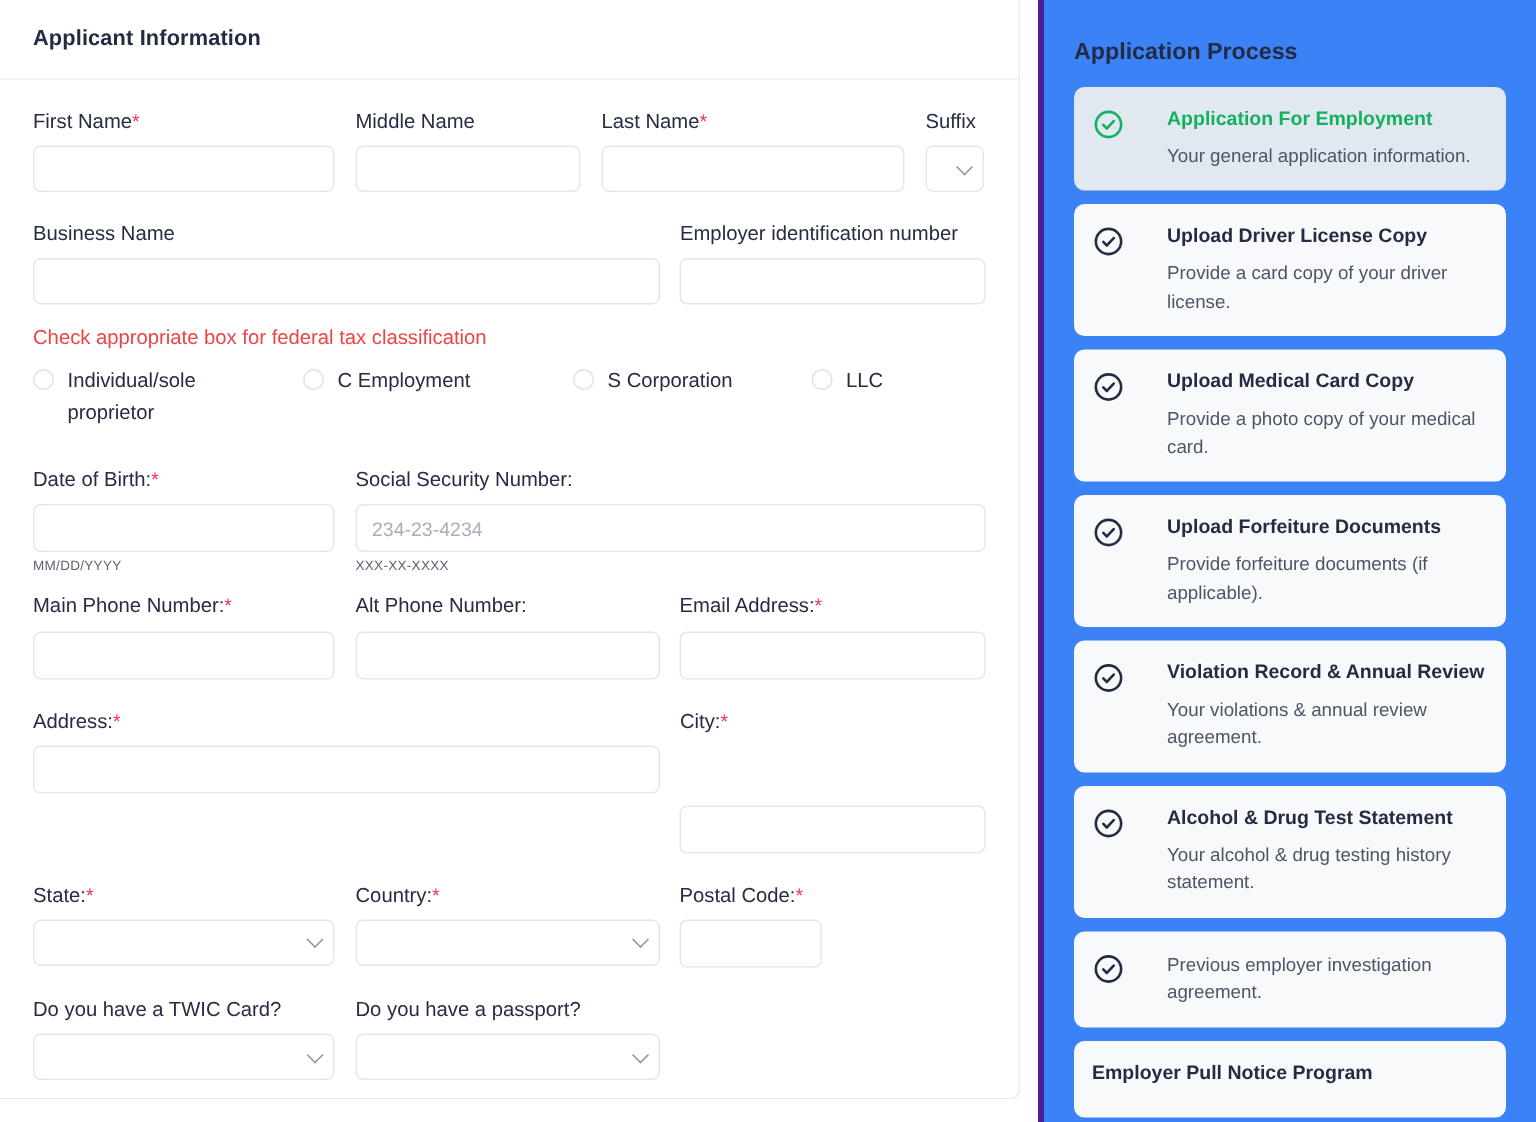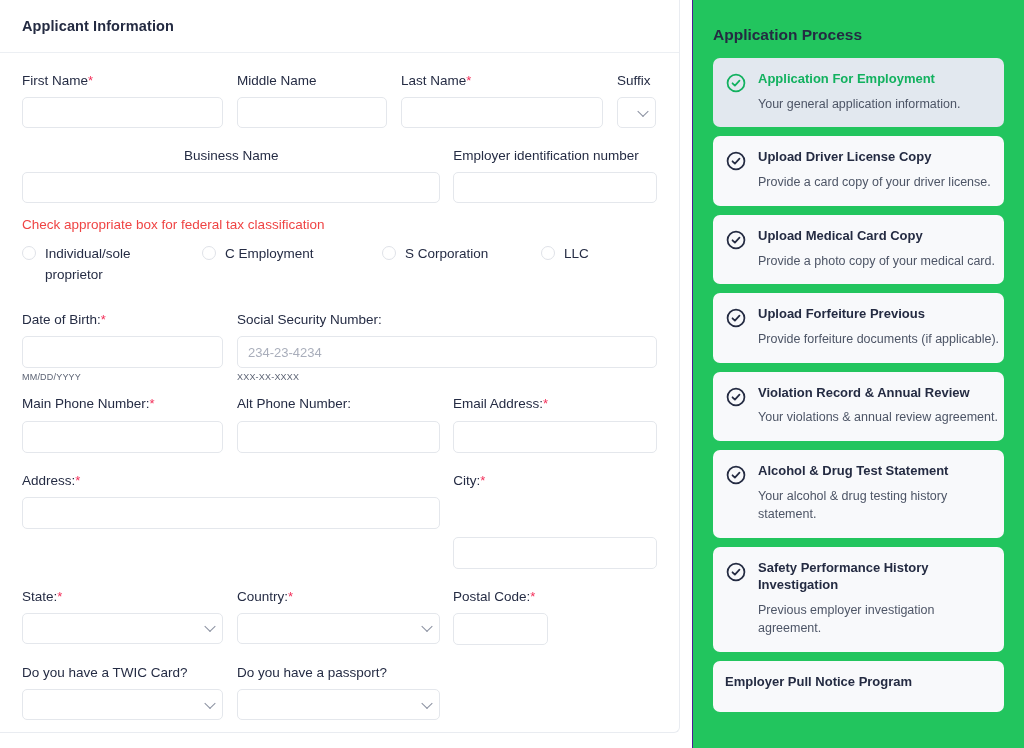--- a/index.html
+++ b/index.html
@@ -74,31 +74,31 @@
     flex: none; margin-top: 2px;
   }
   .radio-label { font-size: 13.5px; color: #252c44; line-height: 1.55; max-width: 110px; }
 
   .gapv { height: 14px; }
 
   
   .side-panel {
     position: absolute; left: 692px; top: 0;
     width: 332px; height: 748px;
-    background: #22c55e;
-    border-left: 1px solid #4c1d95;
+    background: #3b82f6;
+    border-left: 4px solid #4c1d95;
     padding: 22px 20px 0 20px;
     overflow: hidden;
   }
   .side-title {
     font-size: 15.5px; font-weight: bold; color: #242b42;
     margin: 4px 0 14px 0;
   }
   .step {
-    display: flex; gap: 11px;
+    display: flex; gap: 28px;
     background: #f8f9fb; border-radius: 7px;
     padding: 13px 4px 14px 12px; margin-bottom: 9px;
   }
   .step.active { background: #e2e8ef; }
   .step-icon { flex: none; width: 22px; height: 22px; margin-top: 1px; }
   .step-texts { display: flex; flex-direction: column; }
   .step-name {
     font-size: 13px; font-weight: bold; color: #242b42;
     line-height: 1.3; margin-bottom: 7px;
   }
@@ -136,21 +136,21 @@
           <div class="selwrap">
             <select><option></option></select>
             <span class="chev"></span>
           </div>
         </div>
       </div>
 
       <div class="gapv"></div>
 
       <div class="row">
-        <div class="field" style="width:419px;margin-right:13px;align-items:center;">
+        <div class="field" style="width:419px;margin-right:13px;">
           <div class="label">Business Name</div>
           <input class="ctl" type="text" style="">
         </div>
         <div class="field" style="width:204px;">
           <div class="label">Employer identification number</div>
           <input class="ctl" type="text" style="">
         </div>
       </div>
 
       <div class="radio-title">Check appropriate box for federal tax classification</div>
@@ -295,21 +295,21 @@
             <span class="step-name">Upload Medical Card Copy</span>
             <span class="step-desc">Provide a photo copy of your medical card.</span>
           </span>
         </div>
         <div class="step">
           <span class="step-icon"><svg width="22" height="22" viewBox="0 0 24 24" fill="none">
               <circle cx="12" cy="12" r="9.2" stroke="#242b42" stroke-width="1.9"></circle>
               <path d="M8.2 12.3l2.6 2.6 5-5.4" stroke="#242b42" stroke-width="1.9" stroke-linecap="round" stroke-linejoin="round"></path>
             </svg></span>
           <span class="step-texts">
-            <span class="step-name">Upload Forfeiture Previous</span>
+            <span class="step-name">Upload Forfeiture Documents</span>
             <span class="step-desc">Provide forfeiture documents (if applicable).</span>
           </span>
         </div>
         <div class="step">
           <span class="step-icon"><svg width="22" height="22" viewBox="0 0 24 24" fill="none">
               <circle cx="12" cy="12" r="9.2" stroke="#242b42" stroke-width="1.9"></circle>
               <path d="M8.2 12.3l2.6 2.6 5-5.4" stroke="#242b42" stroke-width="1.9" stroke-linecap="round" stroke-linejoin="round"></path>
             </svg></span>
           <span class="step-texts">
             <span class="step-name">Violation Record &amp; Annual Review</span>
@@ -325,21 +325,20 @@
             <span class="step-name">Alcohol &amp; Drug Test Statement</span>
             <span class="step-desc">Your alcohol &amp; drug testing history statement.</span>
           </span>
         </div>
         <div class="step">
           <span class="step-icon"><svg width="22" height="22" viewBox="0 0 24 24" fill="none">
               <circle cx="12" cy="12" r="9.2" stroke="#242b42" stroke-width="1.9"></circle>
               <path d="M8.2 12.3l2.6 2.6 5-5.4" stroke="#242b42" stroke-width="1.9" stroke-linecap="round" stroke-linejoin="round"></path>
             </svg></span>
           <span class="step-texts">
-            <span class="step-name">Safety Performance History Investigation</span>
             <span class="step-desc">Previous employer investigation agreement.</span>
           </span>
         </div>
         <div class="step">
           <span class="step-texts">
             <span class="step-name">Employer Pull Notice Program</span>
           </span>
         </div>
       </div>
   </div>

